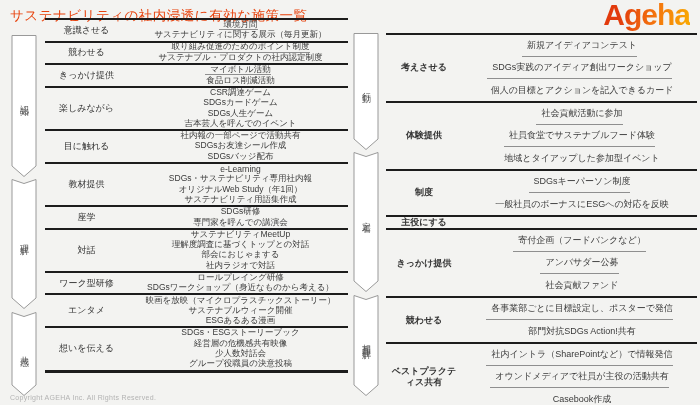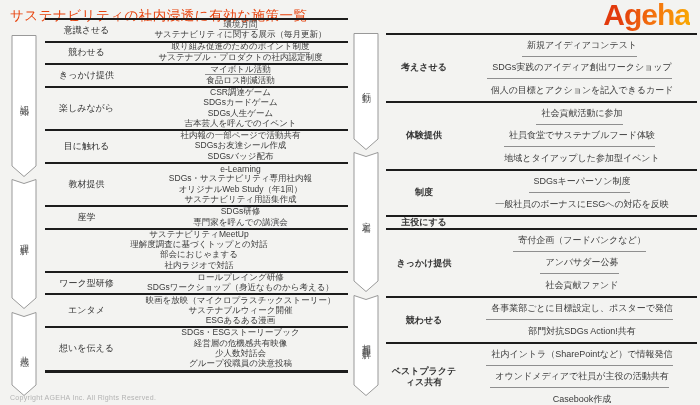--- a/index.html
+++ b/index.html
@@ -143,20 +143,21 @@
       </div>
     </div>
     <div class="grp">
       <div class="cat">座学</div>
       <div class="items">
         <div class="item">SDGs研修</div>
         <div class="item">専門家を呼んでの講演会</div>
       </div>
     </div>
     <div class="grp">
+      <div class="cat">対話</div>
       <div class="items">
         <div class="item">サステナビリティMeetUp</div>
         <div class="item">理解度調査に基づくトップとの対話</div>
         <div class="item">部会におじゃまする</div>
         <div class="item">社内ラジオで対話</div>
       </div>
     </div>
     <div class="grp">
       <div class="cat">ワーク型研修</div>
       <div class="items">

